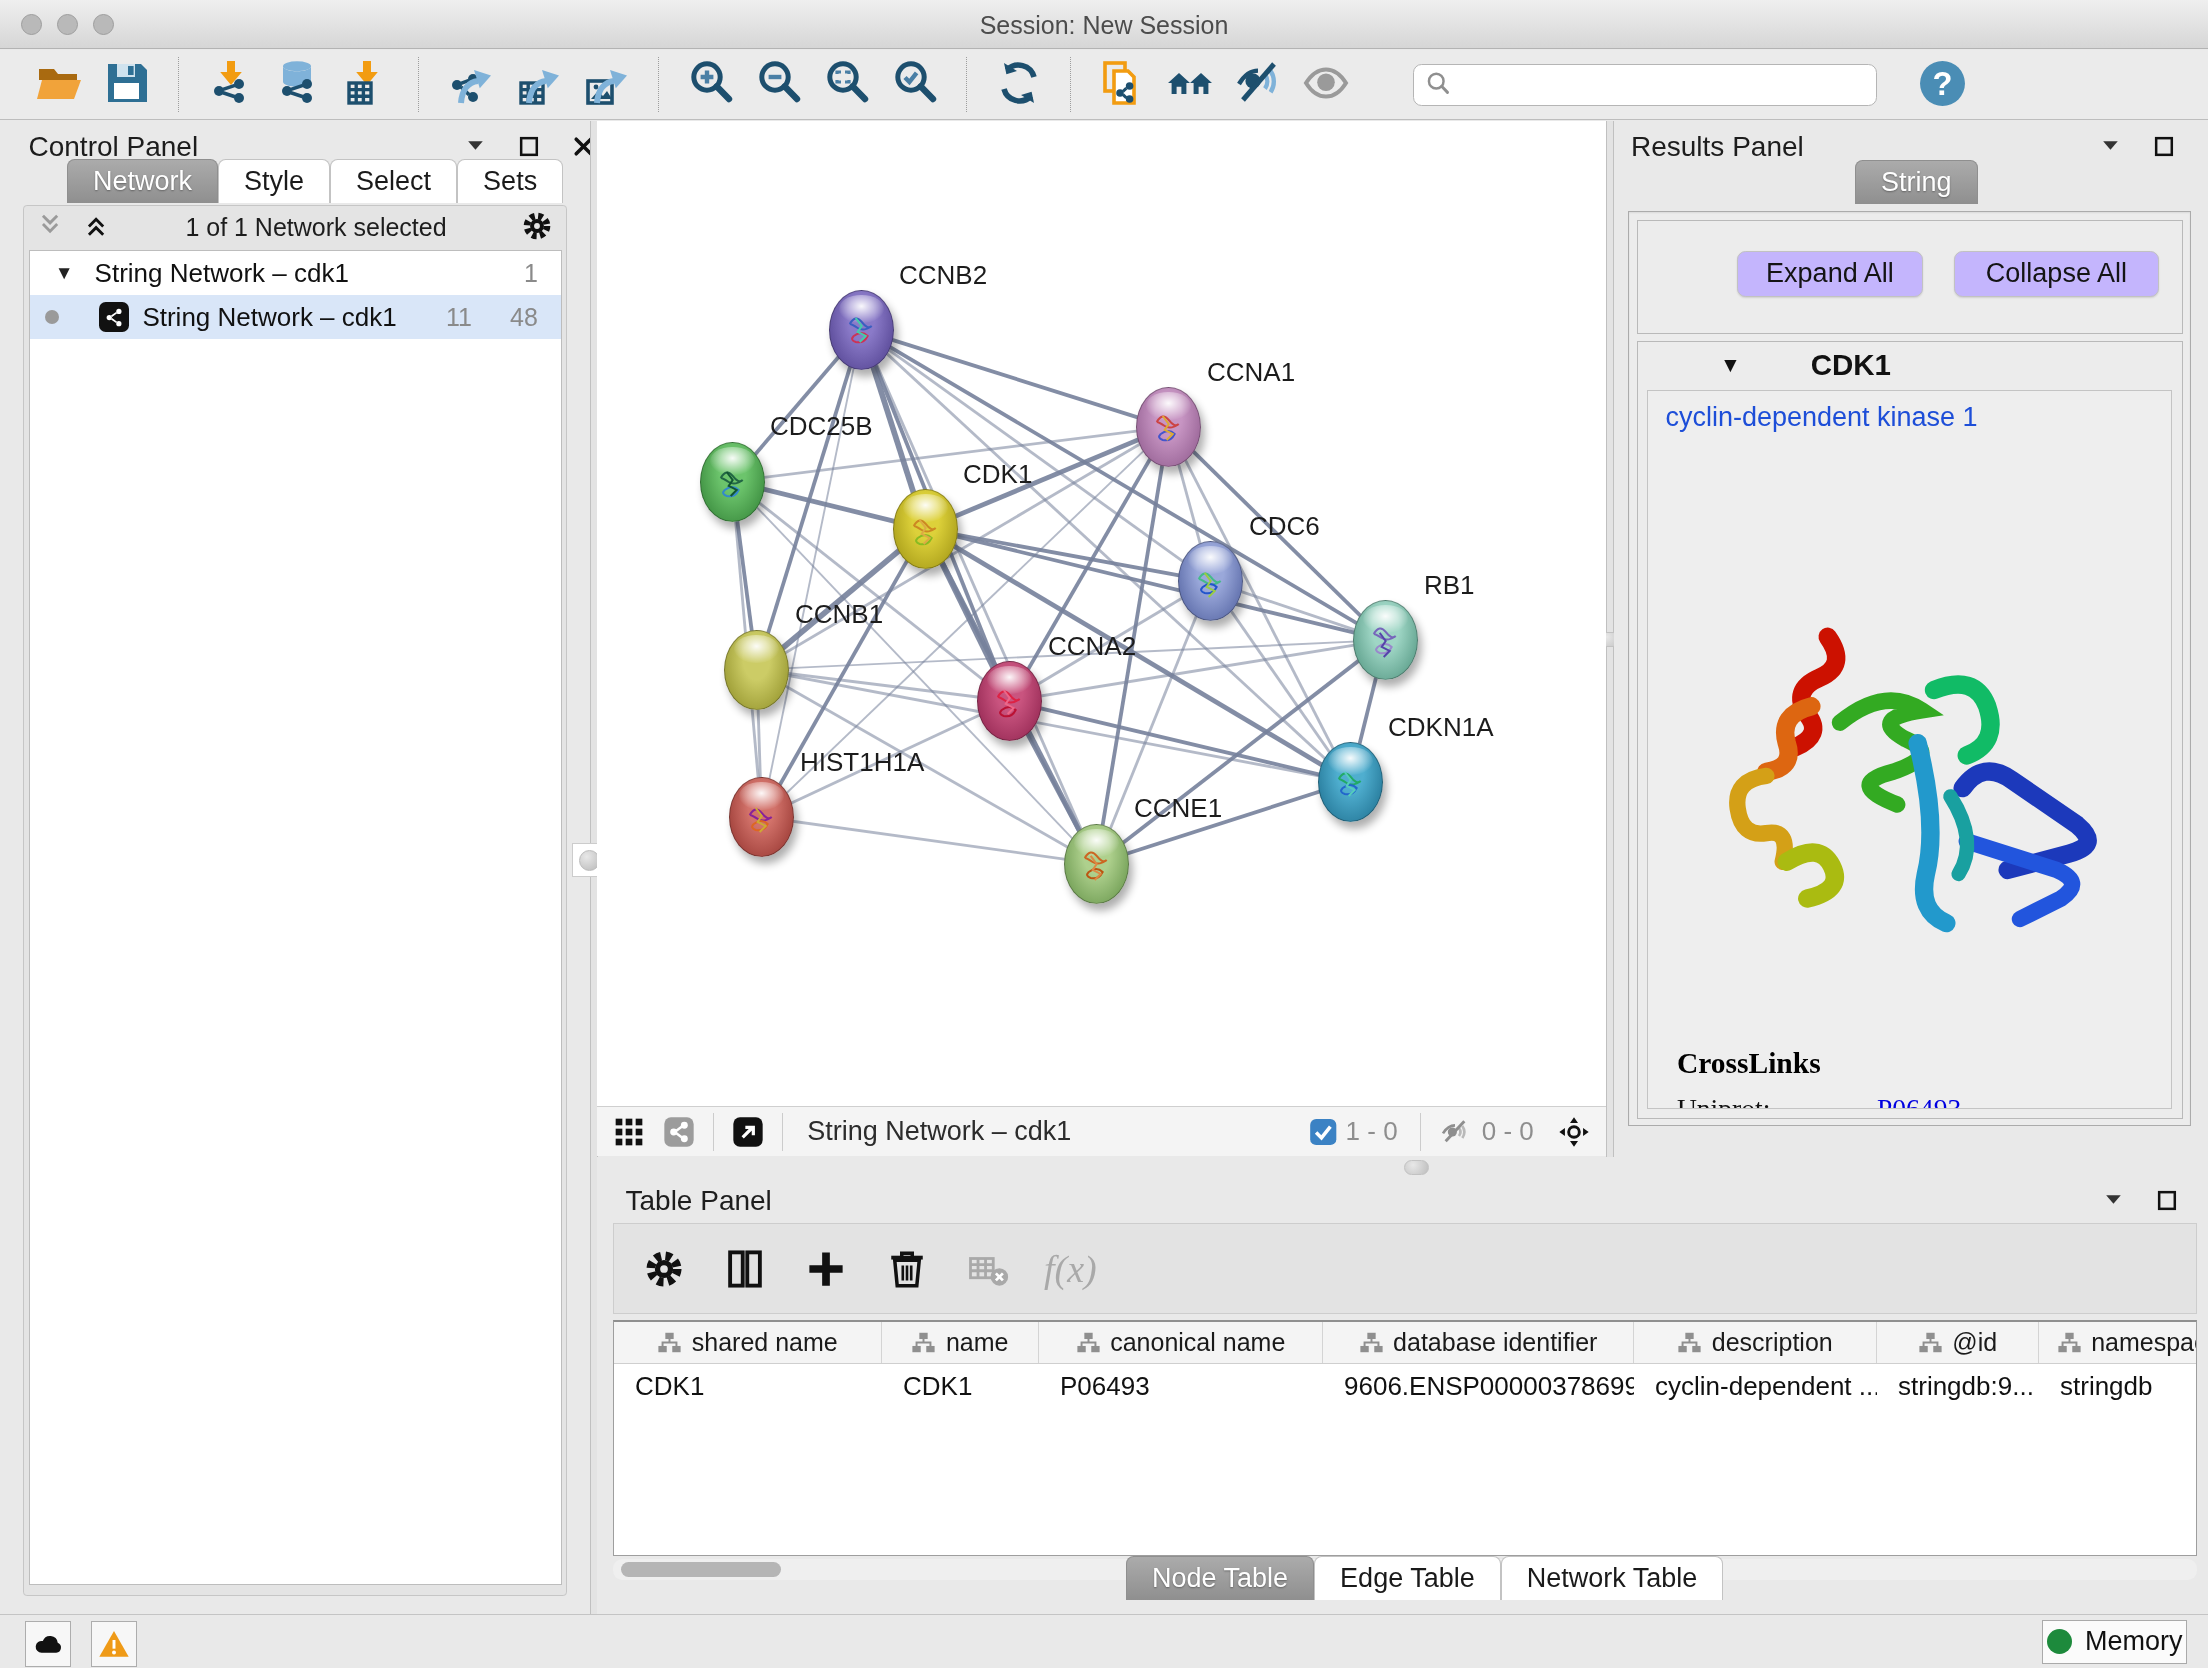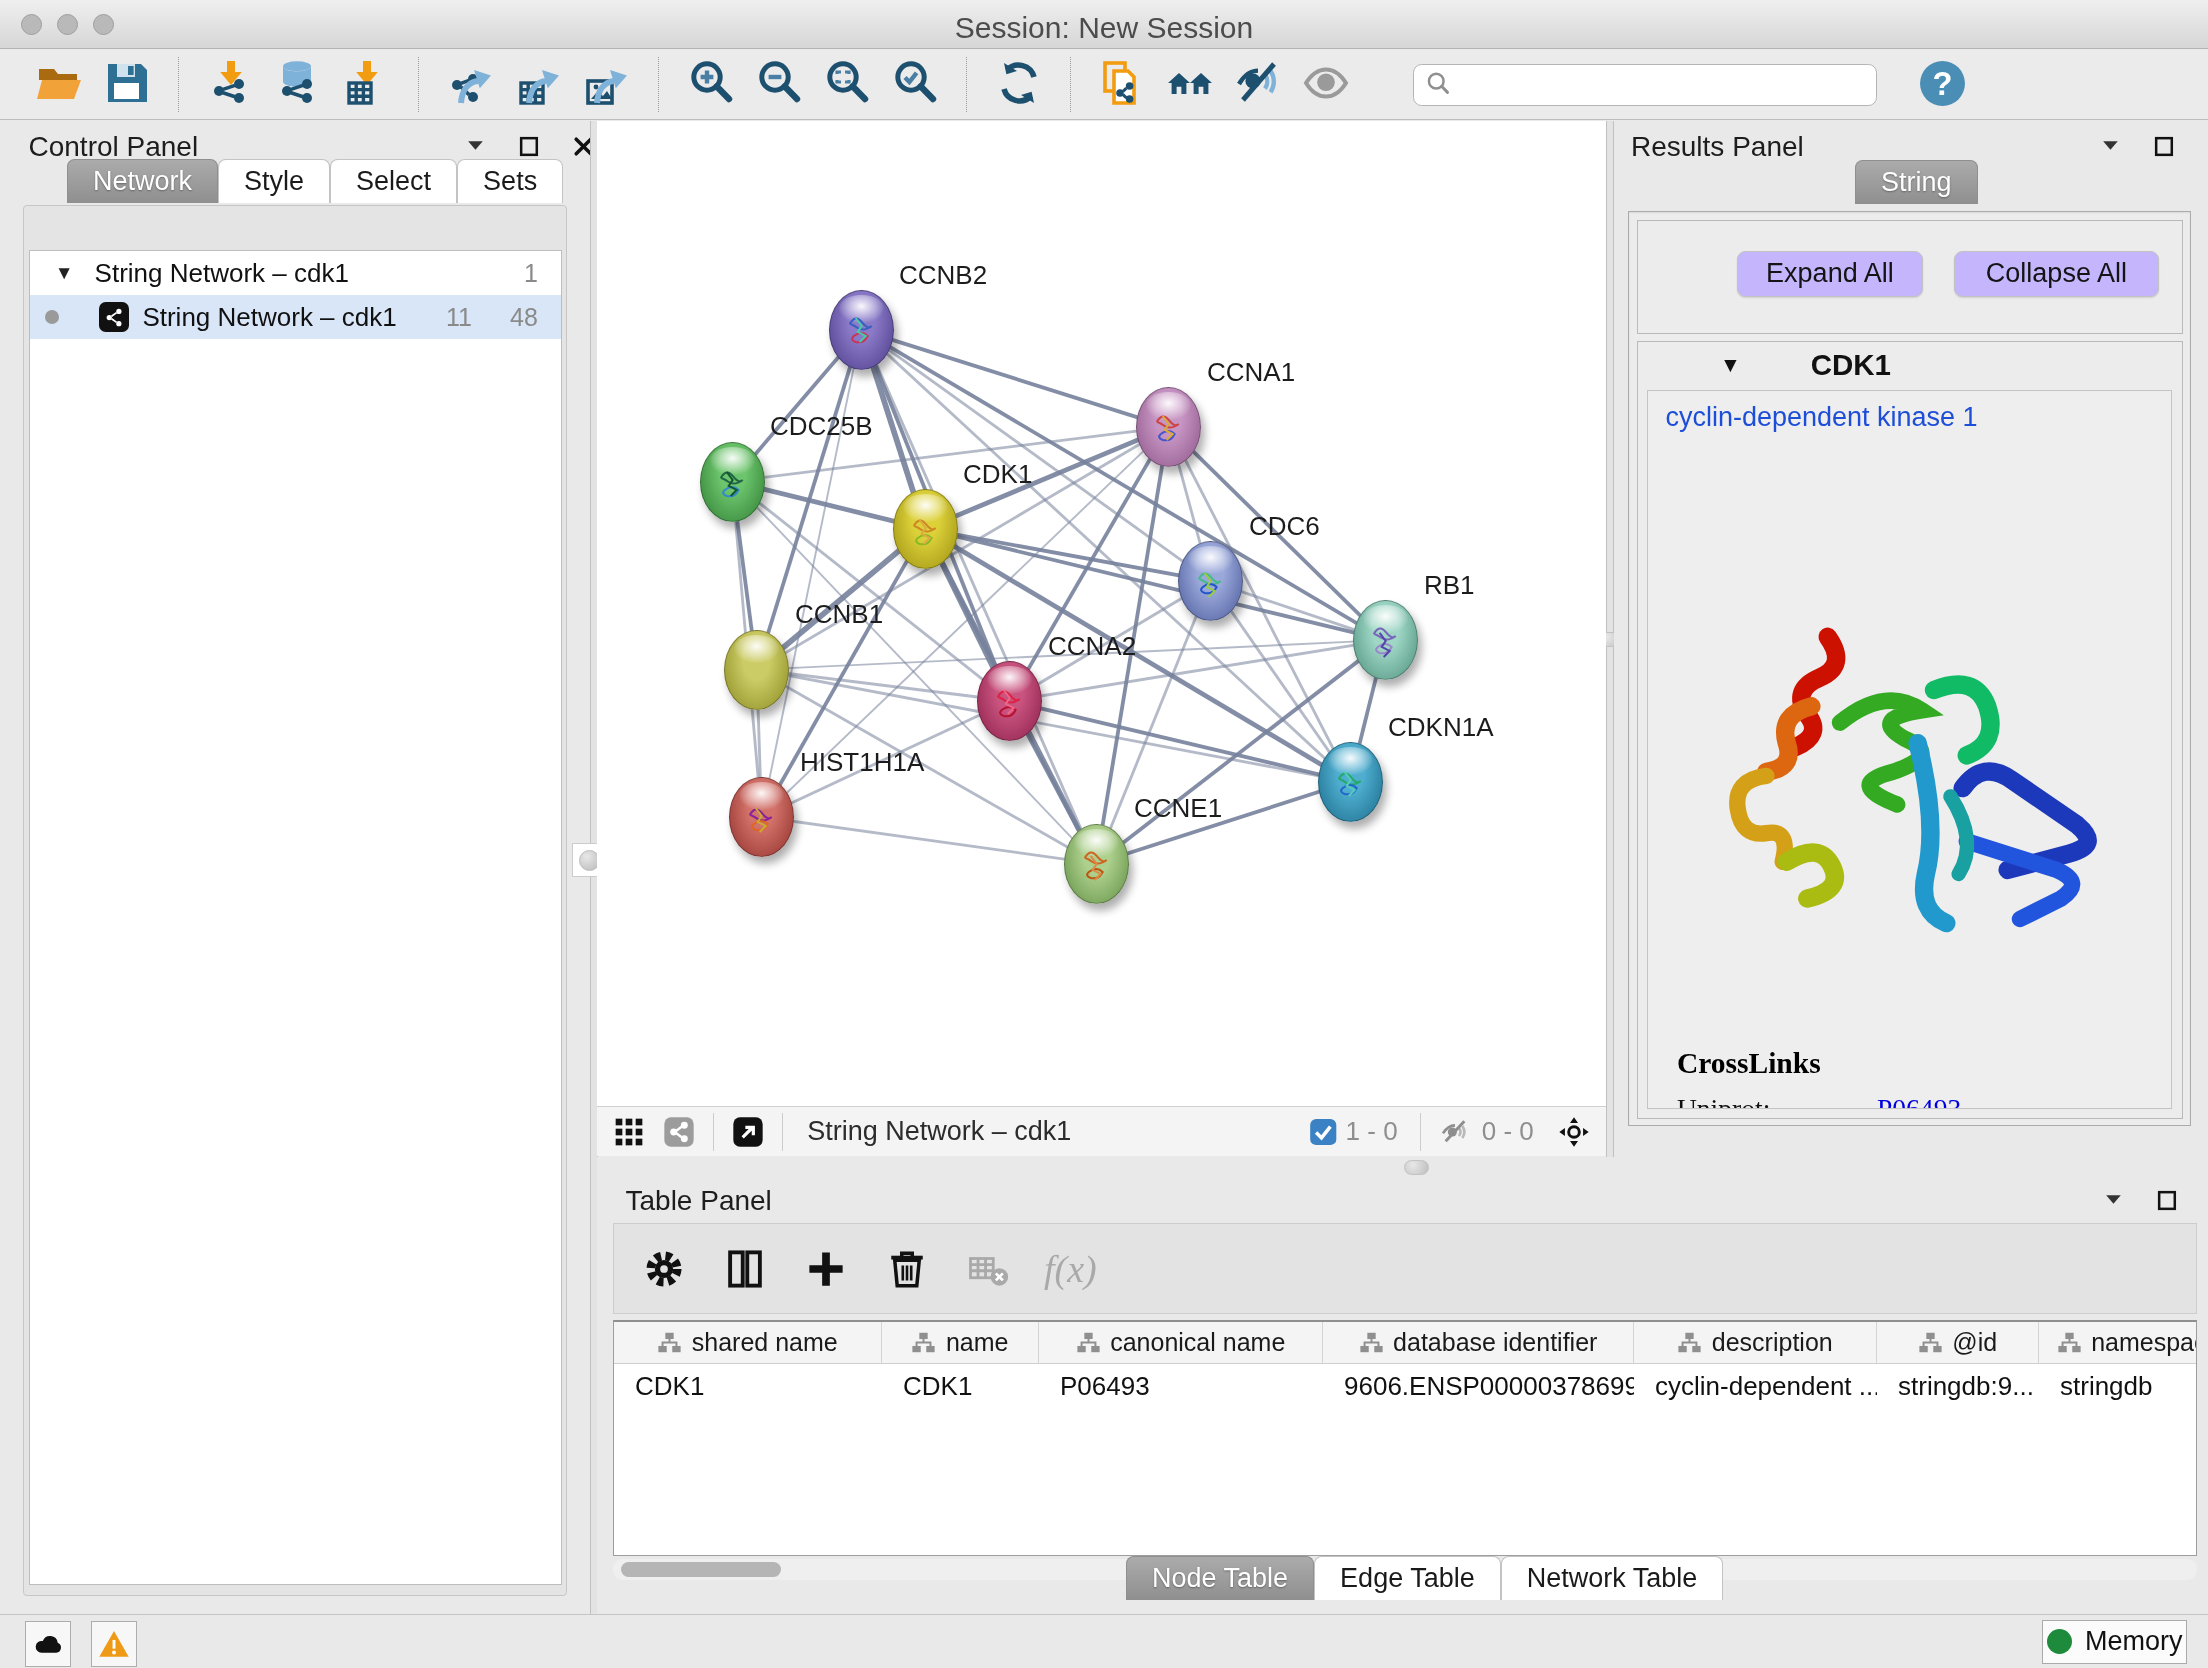--- a/index.html
+++ b/index.html
@@ -4,21 +4,21 @@
 <style>
   html,body{margin:0;padding:0;background:#555;}
   *{box-sizing:border-box;font-family:"Liberation Sans",sans-serif;}
   #window{position:relative;width:2208px;height:1668px;background:#e9e9e9;overflow:hidden;}
 
   
   #titlebar{position:absolute;left:0;top:0;width:100%;height:49px;
     background:linear-gradient(#efefef,#d6d6d6);border-bottom:1px solid #b3b3b3;}
   .tlight{position:absolute;top:14.3px;width:21px;height:21px;border-radius:50%;
     background:#b9b9b9;border:1px solid #9e9e9e;}
-  #title-text{position:absolute;width:100%;text-align:center;top:10.5px;font-size:30px;color:#4c4c4c;}
+  #title-text{position:absolute;width:100%;text-align:center;top:10.5px;font-size:25px;color:#4c4c4c;}
 
   
   #toolbar{position:absolute;left:0;top:50px;width:100%;height:70px;background:#ebebeb;
     border-bottom:1px solid #bdbdbd;display:flex;align-items:center;padding:0 25px;}
   .tbtn{width:68px;height:59px;border:none;background:transparent;display:flex;align-items:center;
     justify-content:center;padding:0;}
   .tbtn svg{width:48px;height:48px;}
   .tsep{width:1.9px;height:55px;border-left:1.9px dotted #9d9d9d;margin:0 17px;}
   #search-wrap{margin-left:53px;position:relative;}
   #search-input{width:464px;height:42px;border:1px solid #b5b5b5;border-radius:8.6px;background:#fff;
@@ -331,20 +331,34 @@
           </svg>
         </span>
     </div>
     <div id="cp-tabs">
         <div class="tab active">Network</div>
         <div class="tab">Style</div>
         <div class="tab">Select</div>
         <div class="tab">Sets</div>
       </div>
     <div id="cp-body">
+      <div id="cp-statusrow">
+        <span class="pc icon-chevdown" style="margin-right:17px"><svg viewBox="0 0 24 24" style="width: 28.5px; height: 28.5px;">
+              <path d="M5 4l6 6 6-6M5 11l6 6 6-6" stroke="#9a9a9a" stroke-width="2.4" fill="none"></path>
+            </svg></span>
+        <span class="pc icon-chevup"><svg viewBox="0 0 24 24" style="width: 28.5px; height: 28.5px;">
+              <path d="M5 20l6-6 6 6M5 13l6-6 6 6" stroke="#111" stroke-width="2.4" fill="none"></path>
+            </svg></span>
+        <span id="cp-status">1 of 1 Network selected</span>
+        <span class="pc icon-gear"><svg viewBox="0 0 24 24" style="width: 32px; height: 32px;">
+              <circle cx="12" cy="12" r="7.5" fill="none" stroke="#111" stroke-width="5" stroke-dasharray="3.4 2.6"></circle>
+              <circle cx="12" cy="12" r="5.2" fill="#111"></circle>
+              <circle cx="12" cy="12" r="2.2" fill="#e4e4e4"></circle>
+            </svg></span>
+      </div>
       <div id="cp-list">
         <div class="tree-row">
           <span style="margin-left:25px;font-size:19px;color:#222">▼</span>
           <span style="margin-left:21px;flex:1">String Network – cdk1</span>
           <span class="tree-count" style="margin-right:23px">1</span>
         </div>
         <div class="tree-row selected">
           <span style="margin-left:15px;width:14.3px;height:14.3px;border-radius:50%;background:#9a9a9a"></span>
           <span class="sharebox" style="margin-left:40px">
             <svg viewBox="0 0 24 24">

